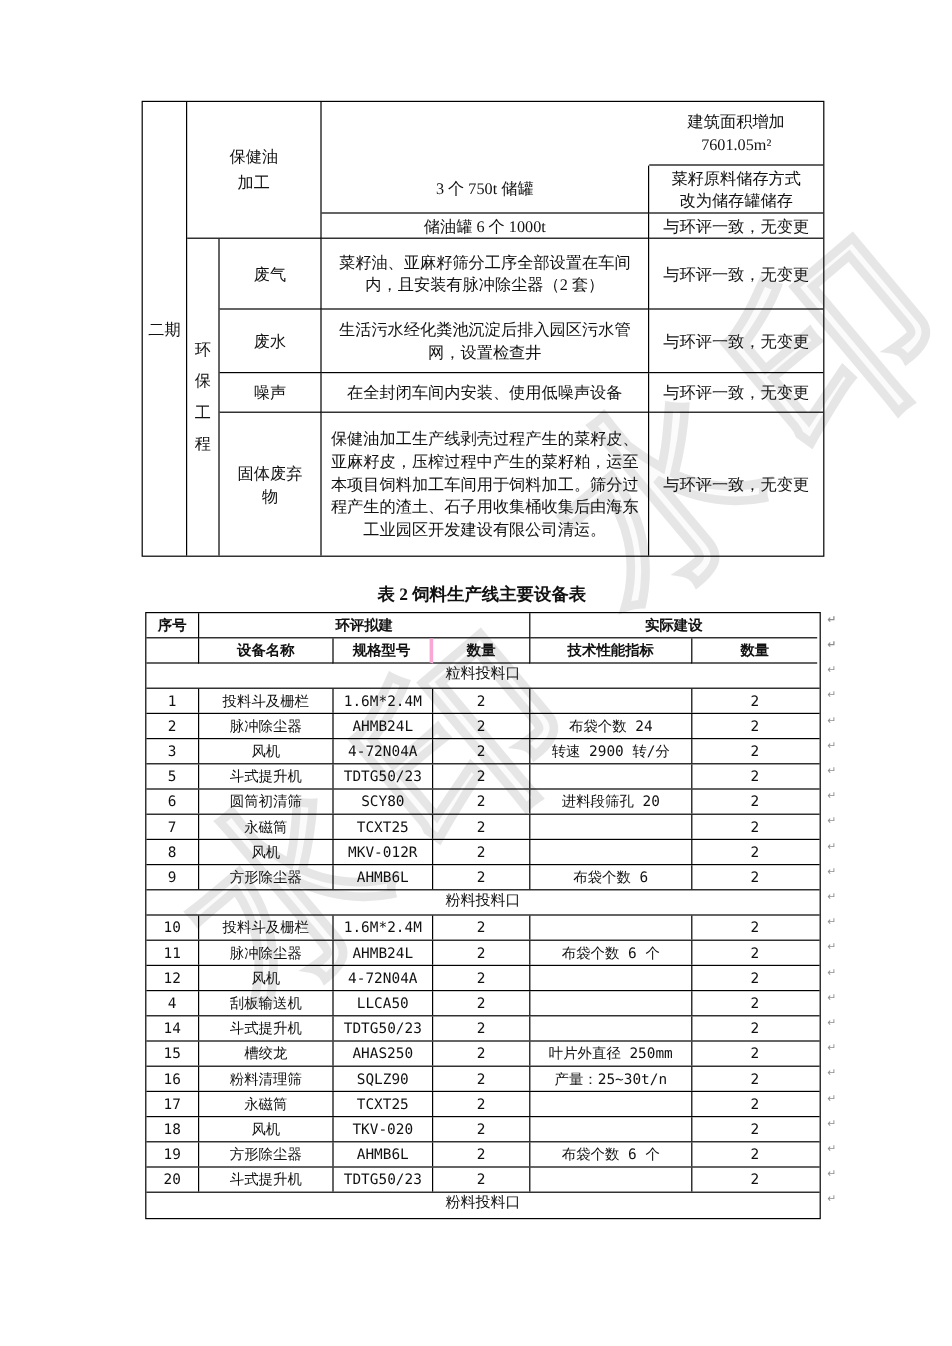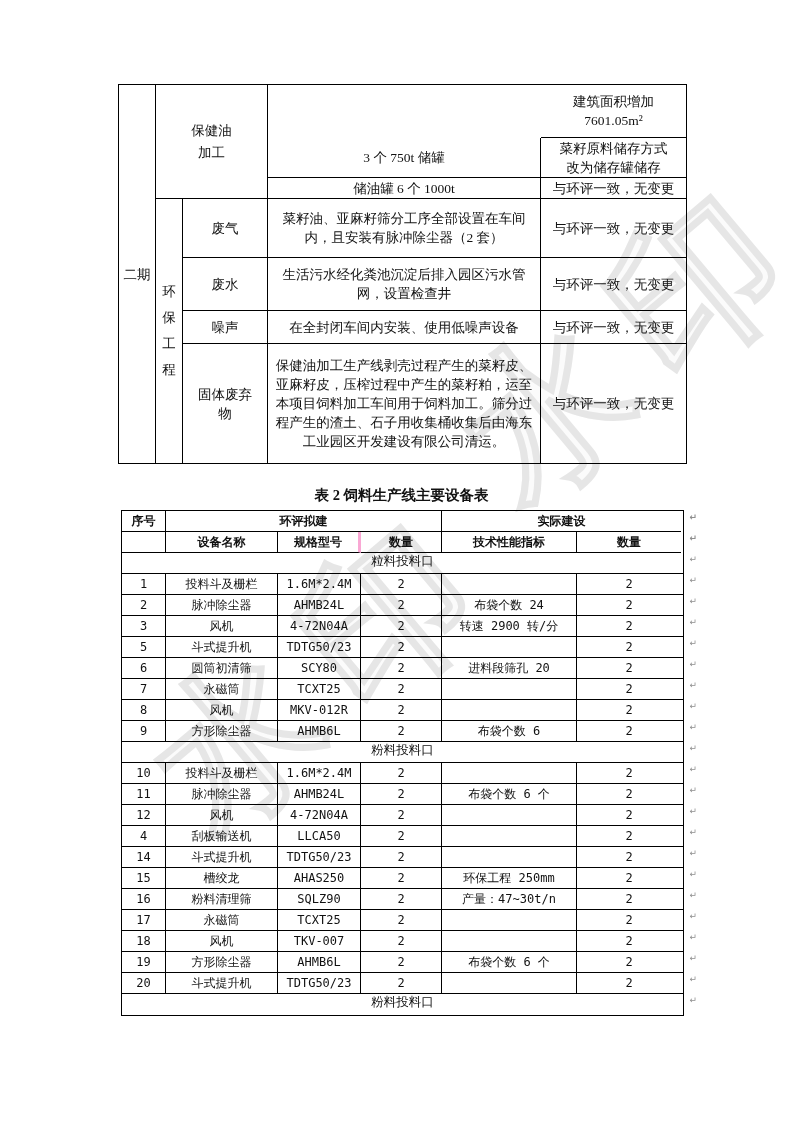--- a/index.html
+++ b/index.html
@@ -299,46 +299,46 @@
           <div class="c c3">2</div>
           <div class="c c4"></div>
           <div class="c c5">2</div>
           <span class="mark">↵</span>
         </div>
         <div class="t2row">
           <div class="c c0">15</div>
           <div class="c c1">槽绞龙</div>
           <div class="c c2">AHAS250</div>
           <div class="c c3">2</div>
-          <div class="c c4">环保工程 250mm</div>
+          <div class="c c4">叶片外直径 250mm</div>
           <div class="c c5">2</div>
           <span class="mark">↵</span>
         </div>
         <div class="t2row">
           <div class="c c0">16</div>
           <div class="c c1">粉料清理筛</div>
           <div class="c c2">SQLZ90</div>
           <div class="c c3">2</div>
-          <div class="c c4">产量：47~30t/n</div>
+          <div class="c c4">产量：25~30t/n</div>
           <div class="c c5">2</div>
           <span class="mark">↵</span>
         </div>
         <div class="t2row">
           <div class="c c0">17</div>
           <div class="c c1">永磁筒</div>
           <div class="c c2">TCXT25</div>
           <div class="c c3">2</div>
           <div class="c c4"></div>
           <div class="c c5">2</div>
           <span class="mark">↵</span>
         </div>
         <div class="t2row">
           <div class="c c0">18</div>
           <div class="c c1">风机</div>
-          <div class="c c2">TKV-007</div>
+          <div class="c c2">TKV-020</div>
           <div class="c c3">2</div>
           <div class="c c4"></div>
           <div class="c c5">2</div>
           <span class="mark">↵</span>
         </div>
         <div class="t2row">
           <div class="c c0">19</div>
           <div class="c c1">方形除尘器</div>
           <div class="c c2">AHMB6L</div>
           <div class="c c3">2</div>

